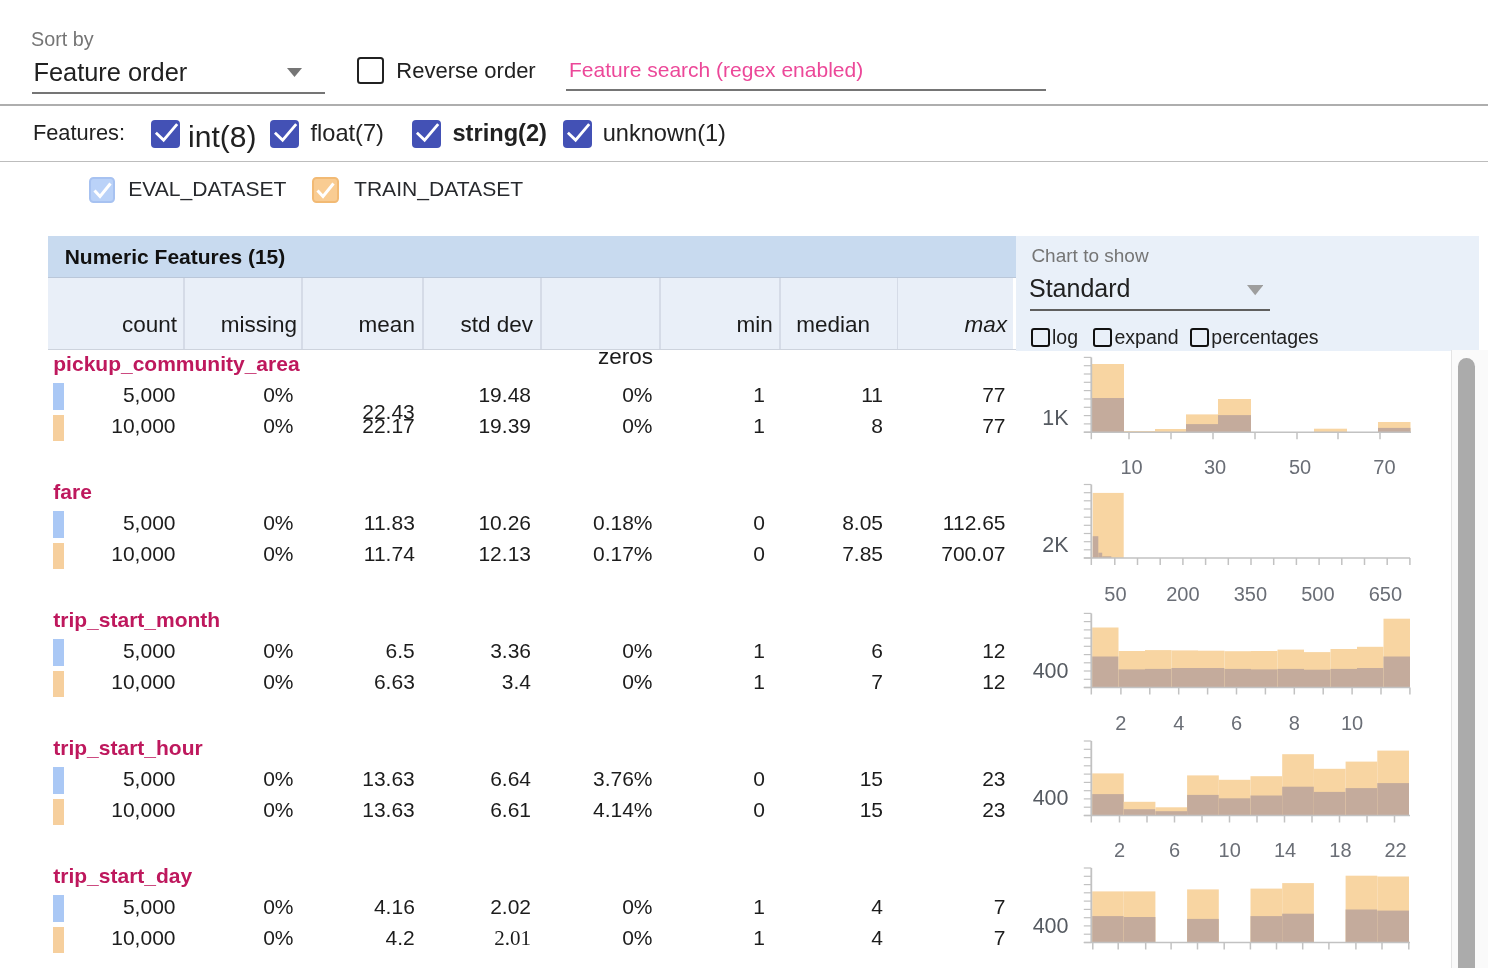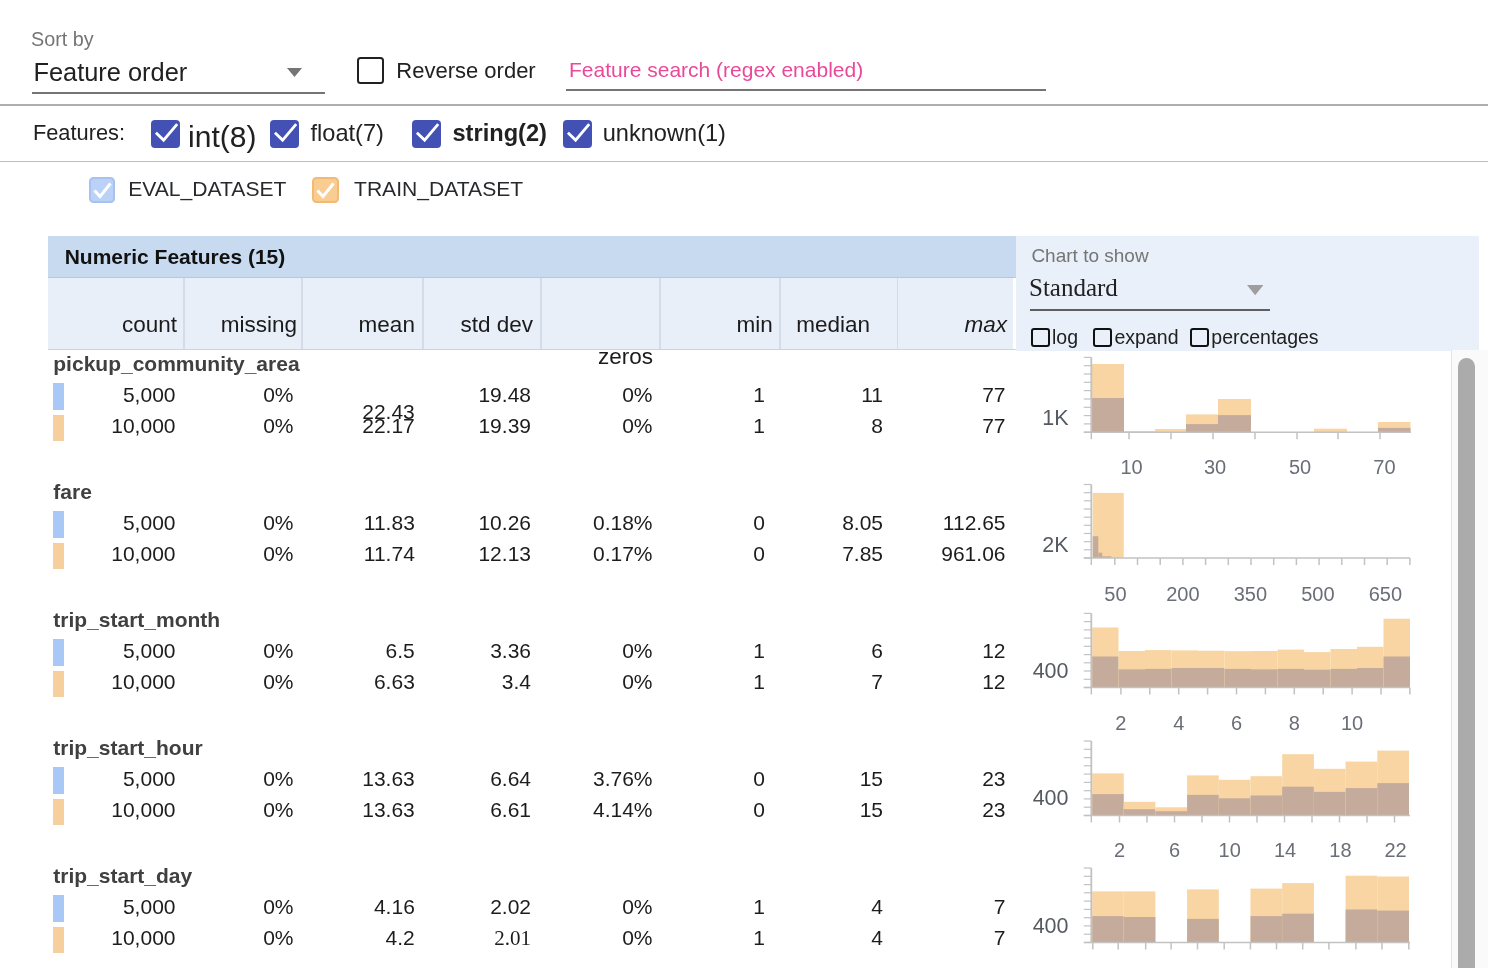--- a/index.html
+++ b/index.html
@@ -1,21 +1,21 @@
 <!DOCTYPE html>
 <html><head>
 <meta charset="utf-8">
 <style>
   html,body{margin:0;padding:0;}
   body{width:1488px;height:968px;position:relative;overflow:hidden;background:#fff;
        font-family:"Liberation Sans", sans-serif;color:#212121;}
   .abs{position:absolute;}
   .cell{position:absolute;width:130px;text-align:right;font-size:21px;color:#1c1c1c;}
   .hdrcell{position:absolute;width:120px;text-align:right;font-size:22.5px;color:#1b1b1b;}
-  .ftitle{position:absolute;left:53.3px;font-weight:bold;font-size:21px;color:#404040;}
+  .ftitle{position:absolute;left:53.3px;font-weight:bold;font-size:21px;color:#be185d;}
   .marker{position:absolute;left:53px;width:10.7px;height:26.4px;}
   .mblue{background:#aac8f5;}
   .morange{background:#f6cf9d;}
   .sep{position:absolute;top:278px;height:71.5px;width:1.6px;background:#d5dbe7;}
   .tchk{position:absolute;top:120.4px;width:29px;height:27.5px;background:#4351b5;border-radius:4px;}
   .ylab{position:absolute;right:419.5px;width:60px;text-align:right;font-size:21.5px;color:#555a61;}
 </style>
 </head>
 <body>
 
@@ -90,21 +90,21 @@
   <div class="hdrcell" style="top:311.5px;right:955px;">std dev</div>
   <div class="hdrcell" style="top:311.5px;right:835px;margin-top:32px;">zeros</div>
   <div class="hdrcell" style="top:311.5px;right:715.3px;">min</div>
   <div class="hdrcell" style="top:311.5px;right:594.9px;text-align:center;">median</div>
   <div class="hdrcell" style="top:311.5px;right:481px;font-style:italic;">max</div>
 
   <div class="abs" style="left:48px;top:348.8px;width:1430px;height:1.2px;background:#cdd3dd;"></div>
 
   <div class="abs" style="left:1015.5px;top:236px;width:463.2px;height:114.5px;background:#e9f0f9;"></div>
   <div class="abs" style="left:1031.4px;top:244.8px;font-size:19px;color:#757575;">Chart to show</div>
-  <div class="abs" style="left:1029px;top:273.9px;font-size:25px;color:#212121;font-family:Liberation Serif, serif;">Standard</div>
+  <div class="abs" style="left:1029px;top:273.9px;font-size:25px;color:#212121;">Standard</div>
   <svg class="abs" style="left:1246.7px;top:285.4px;" width="16.4" height="10.3">
     <polygon points="0,0 16.4,0 8.2,10.3" fill="#9e9e9e"></polygon>
   </svg>
   <div class="abs" style="left:1029.5px;top:309px;width:240.4px;height:1.8px;background:#5f5f5f;"></div>
   <div class="abs" style="left:1030.5px;top:328.3px;width:15px;height:14.6px;border:2.2px solid #111;border-radius:3px;background:transparent;"></div>
   <div class="abs" style="left:1052px;top:326px;font-size:19.5px;text-align:center;">log</div>
   <div class="abs" style="left:1092.8px;top:328.3px;width:15px;height:14.6px;border:2.2px solid #111;border-radius:3px;"></div>
   <div class="abs" style="left:1114.5px;top:326px;font-size:19.5px;">expand</div>
   <div class="abs" style="left:1189.6px;top:328.3px;width:15px;height:14.6px;border:2.2px solid #111;border-radius:3px;"></div>
   <div class="abs" style="left:1211.3px;top:326px;font-size:19.5px;">percentages</div>
@@ -140,21 +140,21 @@
     <div class="cell" style="top:511px;right:723px;">0</div>
     <div class="cell" style="top:511px;right:605px;">8.05</div>
     <div class="cell" style="top:511px;right:482.5px;">112.65</div>
     <div class="cell" style="top:542.4px;right:1312.5px;">10,000</div>
     <div class="cell" style="top:542.4px;right:1194.5px;">0%</div>
     <div class="cell" style="top:542.4px;right:1073.2px;">11.74</div>
     <div class="cell" style="top:542.4px;right:957px;">12.13</div>
     <div class="cell" style="top:542.4px;right:835.5px;">0.17%</div>
     <div class="cell" style="top:542.4px;right:723px;">0</div>
     <div class="cell" style="top:542.4px;right:605px;">7.85</div>
-    <div class="cell" style="top:542.4px;right:482.5px;">961.06</div>
+    <div class="cell" style="top:542.4px;right:482.5px;">700.07</div>
     <div class="ftitle" style="top:608px;">trip_start_month</div>
     <div class="marker mblue" style="top:639.3px;"></div>
     <div class="marker morange" style="top:670.5px;"></div>
     <div class="cell" style="top:639px;right:1312.5px;">5,000</div>
     <div class="cell" style="top:639px;right:1194.5px;">0%</div>
     <div class="cell" style="top:639px;right:1073.2px;">6.5</div>
     <div class="cell" style="top:639px;right:957px;">3.36</div>
     <div class="cell" style="top:639px;right:835.5px;">0%</div>
     <div class="cell" style="top:639px;right:723px;">1</div>
     <div class="cell" style="top:639px;right:605px;">6</div>

